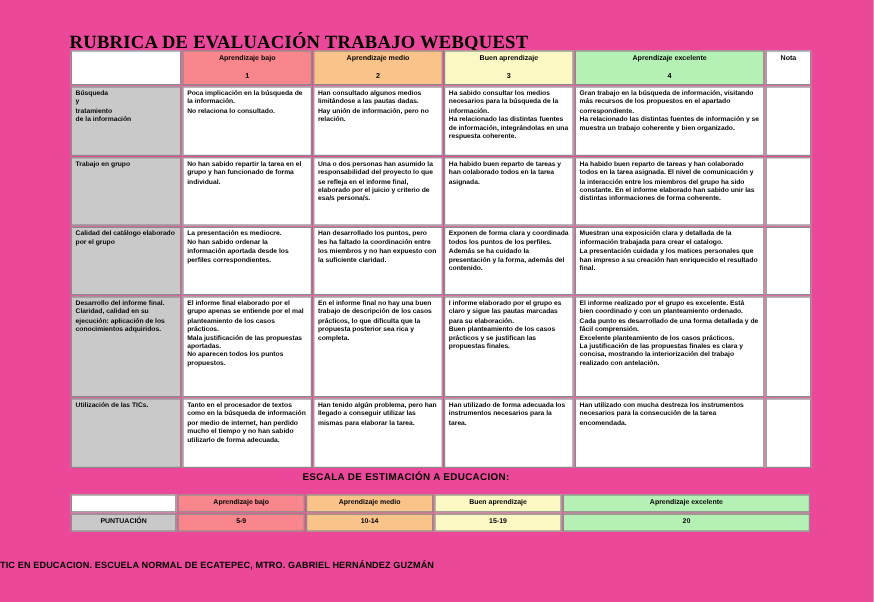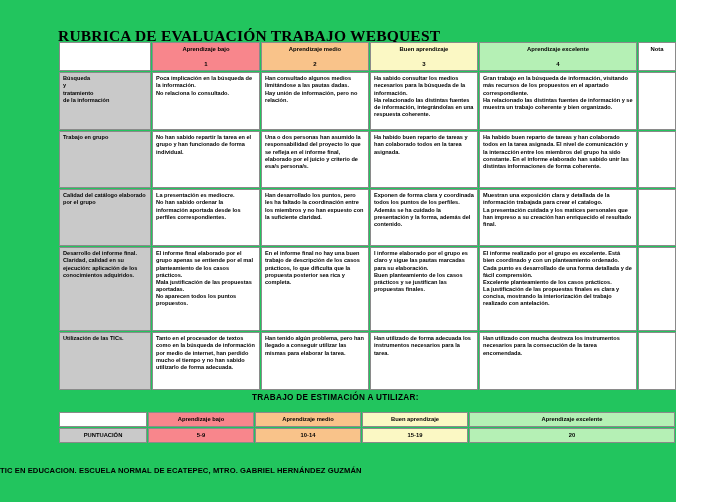--- a/index.html
+++ b/index.html
@@ -9,23 +9,23 @@
   }
   body {
     width: 728px;
     height: 502px;
     overflow: hidden;
     font-family: "Liberation Sans", sans-serif;
     color: #000000;
   }
   .page {
     position: relative;
-    width: 676px;
+    width: 728px;
     height: 502px;
-    background: #22c55e;
+    background: #ec4899;
   }
 
   
   .doc-title {
     position: absolute;
     left: 58px;
     top: 27px;
     font-family: "Liberation Serif", serif;
     font-weight: bold;
     font-size: 15.5px;
@@ -232,21 +232,21 @@
         <td class="c-crit crit-cell cell-text">Utilización de las TICs.</td>
         <td class="c-cell cell-text">Tanto en el procesador de textos como en la búsqueda de información por medio de internet, han perdido mucho el tiempo y no han sabido utilizarlo de forma adecuada.</td>
         <td class="c-cell cell-text">Han tenido algún problema, pero han llegado a conseguir utilizar las mismas para elaborar la tarea.</td>
         <td class="c-cell cell-text">Han utilizado de forma adecuada los instrumentos necesarios para la tarea.</td>
         <td class="c-cell cell-text">Han utilizado con mucha destreza los instrumentos necesarios para la consecución de  la tarea encomendada.</td>
         <td class="c-cell"></td>
       </tr>
     </tbody>
   </table>
 
-  <div class="escala-title">TRABAJO DE ESTIMACIÓN A UTILIZAR:</div>
+  <div class="escala-title">ESCALA DE ESTIMACIÓN A EDUCACION:</div>
 
   <table class="escala">
     <colgroup>
       <col class="esc-c0">
       <col class="esc-c1">
       <col class="esc-c2">
       <col class="esc-c3">
       <col class="esc-c4">
     </colgroup>
     <tbody>

